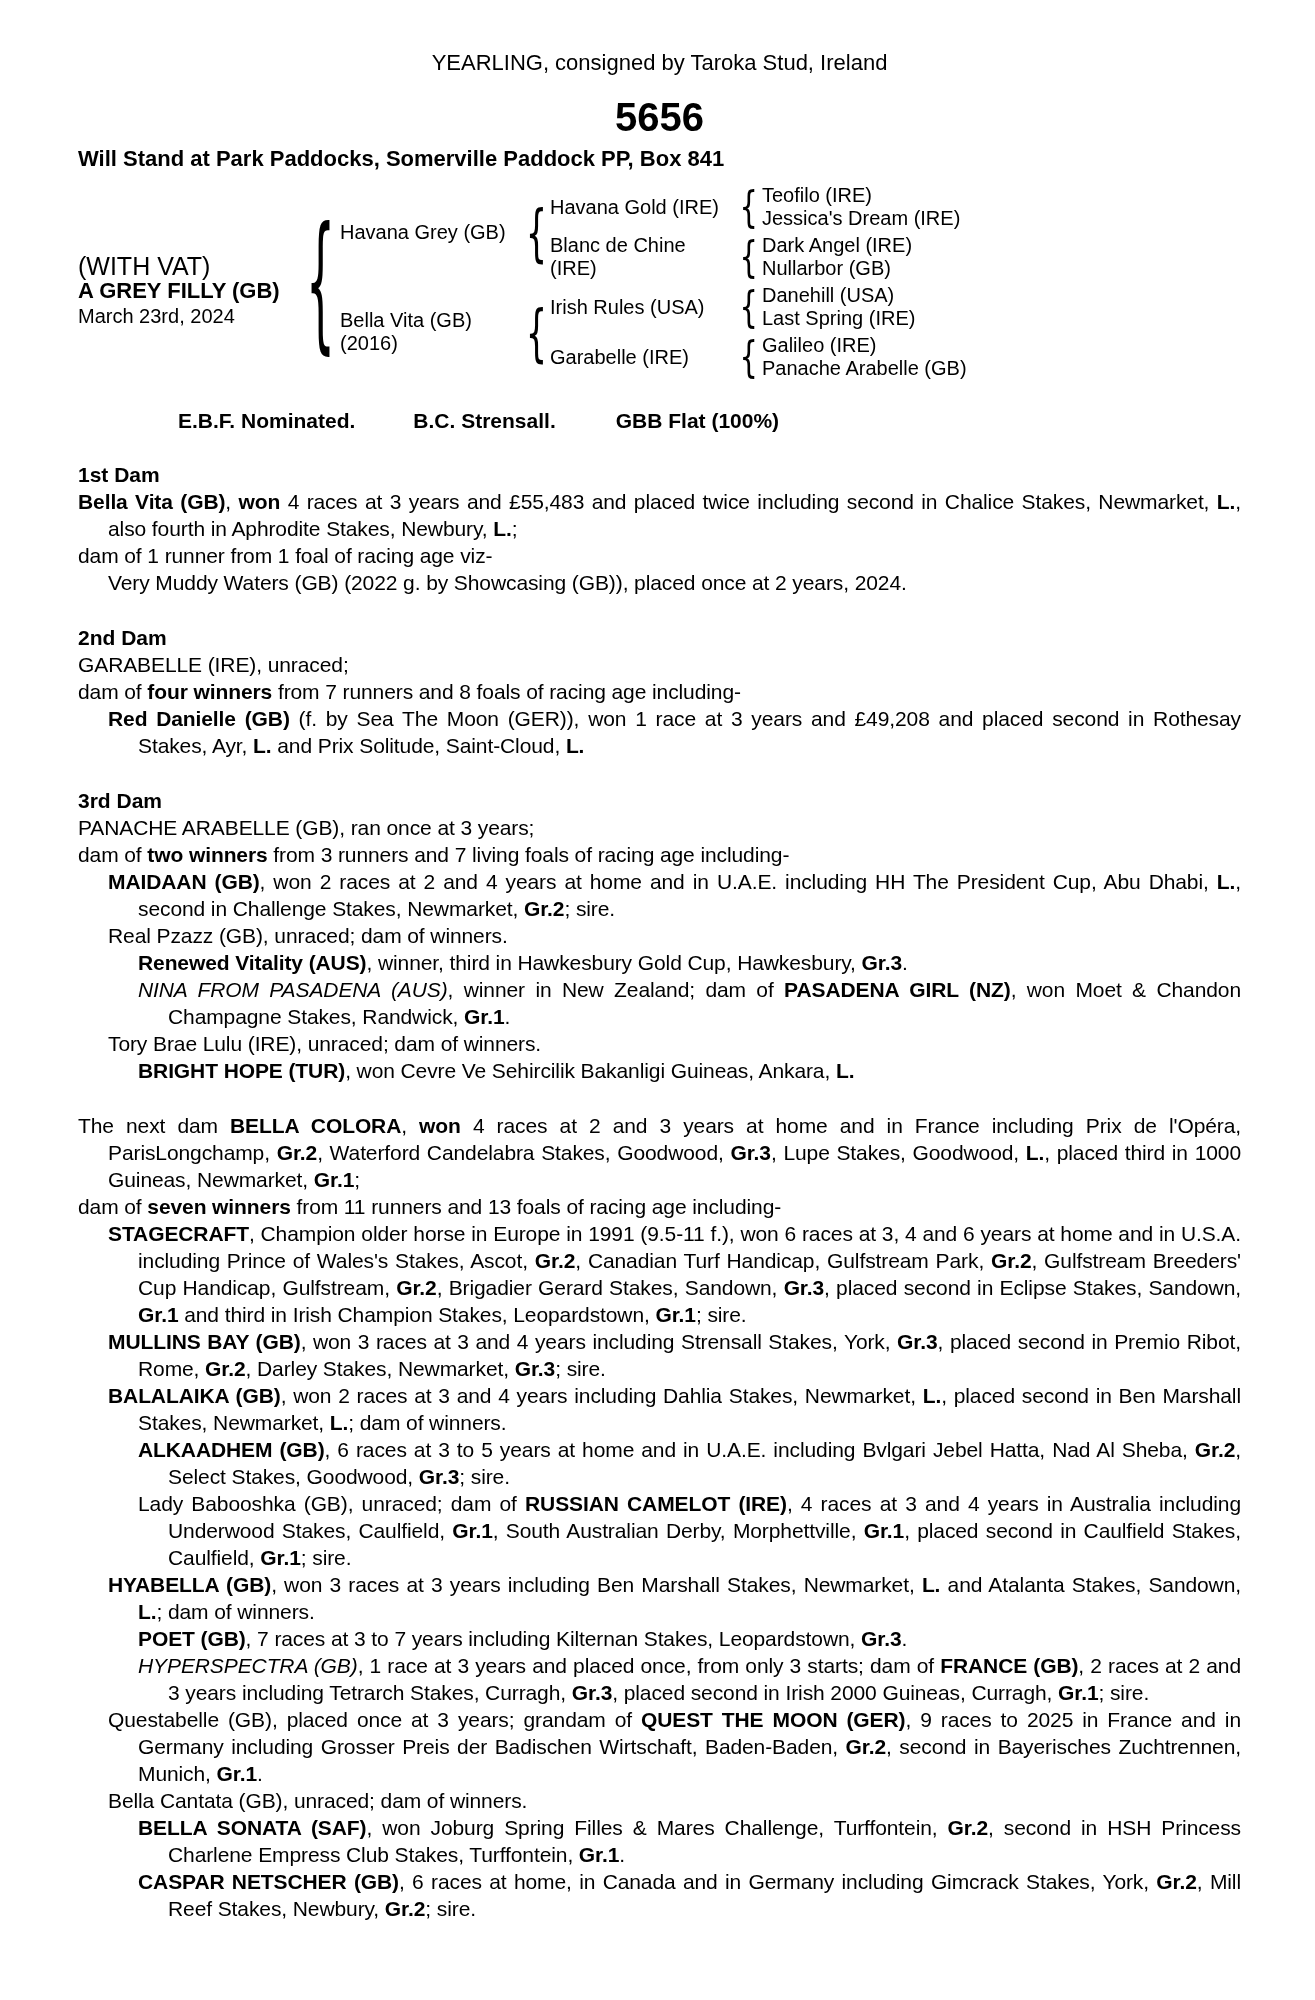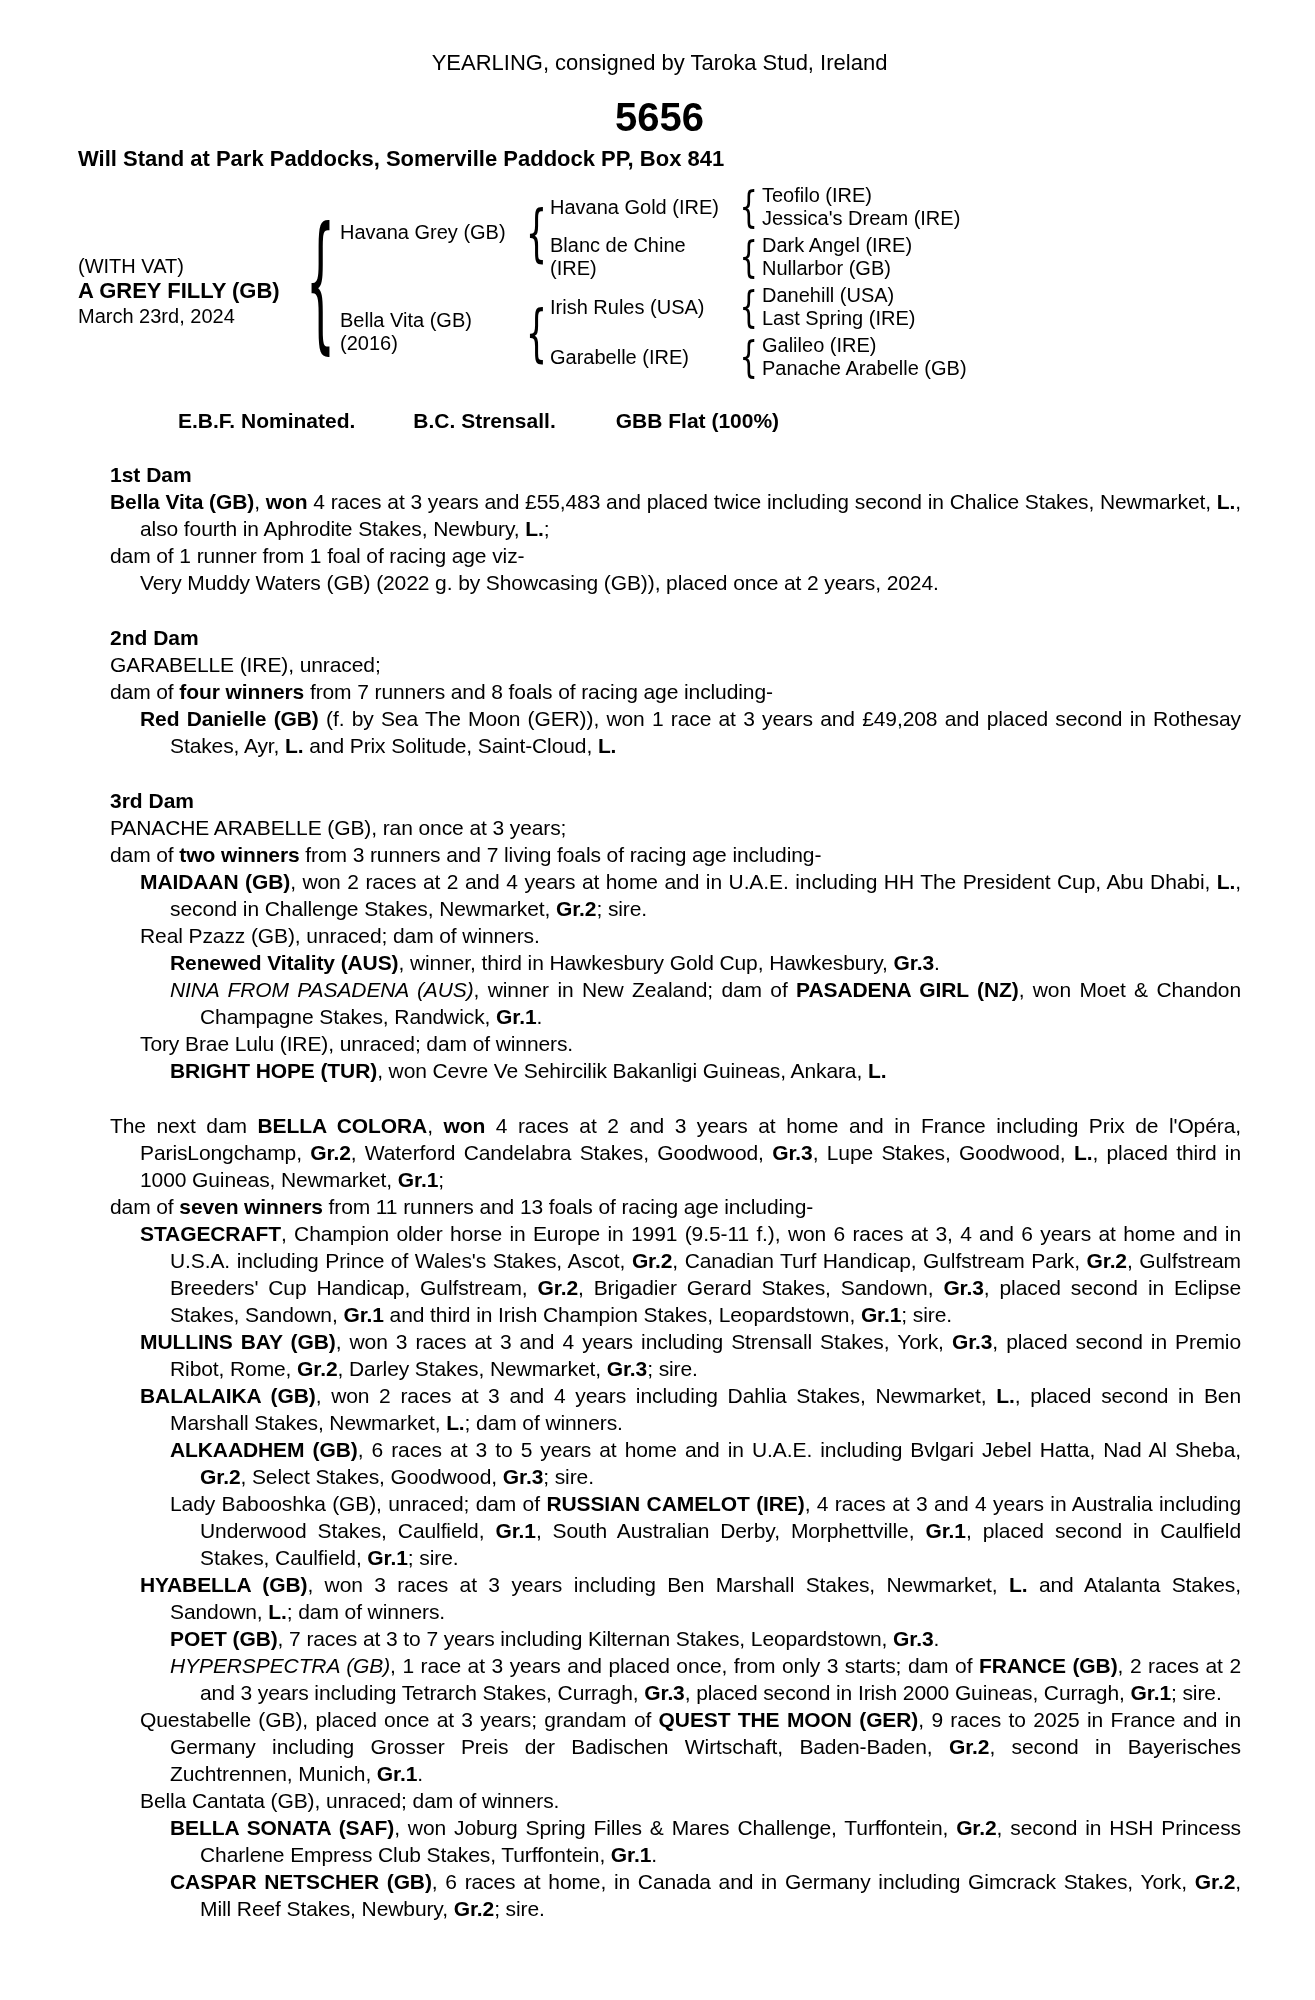--- a/index.html
+++ b/index.html
@@ -13,21 +13,21 @@
 
   
   .consign{ text-align:center; font-size:22px; line-height:26px;}
   .lot-row{ display:flex; justify-content:center; align-items:flex-start;
             font-size:40px; font-weight:bold; line-height:42px; margin-top:20px;}
   .stand{ font-weight:bold; font-size:22px; line-height:26px; margin-top:8px;}
 
   
   .pedigree{ display:flex; align-items:center; margin-top:8px; height:204px;}
   .subject{ width:222px; flex:0 0 auto;}
-  .subject .vat{ font-size:20px; line-height:24px;margin-top:18px;}
+  .subject .vat{ font-size:25px; line-height:24px;margin-top:18px;}
   .subject .subj-name{ font-size:22px; font-weight:bold; line-height:26px;}
   .subject .foal-date{ font-size:20px; line-height:24px;}
   .gen{ display:flex; flex-direction:column; justify-content:center;}
   .parent-block{ display:flex; align-items:center; flex:1 1 auto;}
   .pname{ width:182px; flex:0 0 auto; font-size:20px; line-height:23px;}
   .gp-block{ display:flex; align-items:center; margin:2px 0;}
   .gpname{ width:186px; flex:0 0 auto; font-size:20px; line-height:23px;}
   .ggp-col{ display:flex; flex-direction:column;}
   .ggp{ font-size:20px; line-height:23px; white-space:nowrap;}
   .brace{ display:flex; align-items:center; justify-content:center; flex:0 0 auto;}
@@ -40,21 +40,21 @@
   .brace-sm::before{ font-size:34px; transform:scaleY(1.25) scaleX(0.85);}
 
   
   .noms{ display:flex; font-weight:bold; font-size:21px; line-height:25px; margin-top:24px;}
   .nom-1{ margin-left:100px;}
   .nom-2{ margin-left:58px;}
   .nom-3{ margin-left:60px;}
 
   
   .sections{ margin-top:4px;}
-  section{ margin-top:28px;margin-left:32px;}
+  section{ margin-top:28px;}
   .dam-heading{ margin:0; font-size:21px; font-weight:bold; line-height:27px;}
   .para{ margin:0; font-size:21px; line-height:27px; text-align:justify;
          padding-left:calc(var(--lvl)*30px + 30px); text-indent:-30px; letter-spacing:-0.1px;}
   .lvl0{--lvl:0}.lvl1{--lvl:1}.lvl2{--lvl:2}
   .b{font-weight:bold}
   .i{font-style:italic}
 </style>
 </head>
 <body>
 

